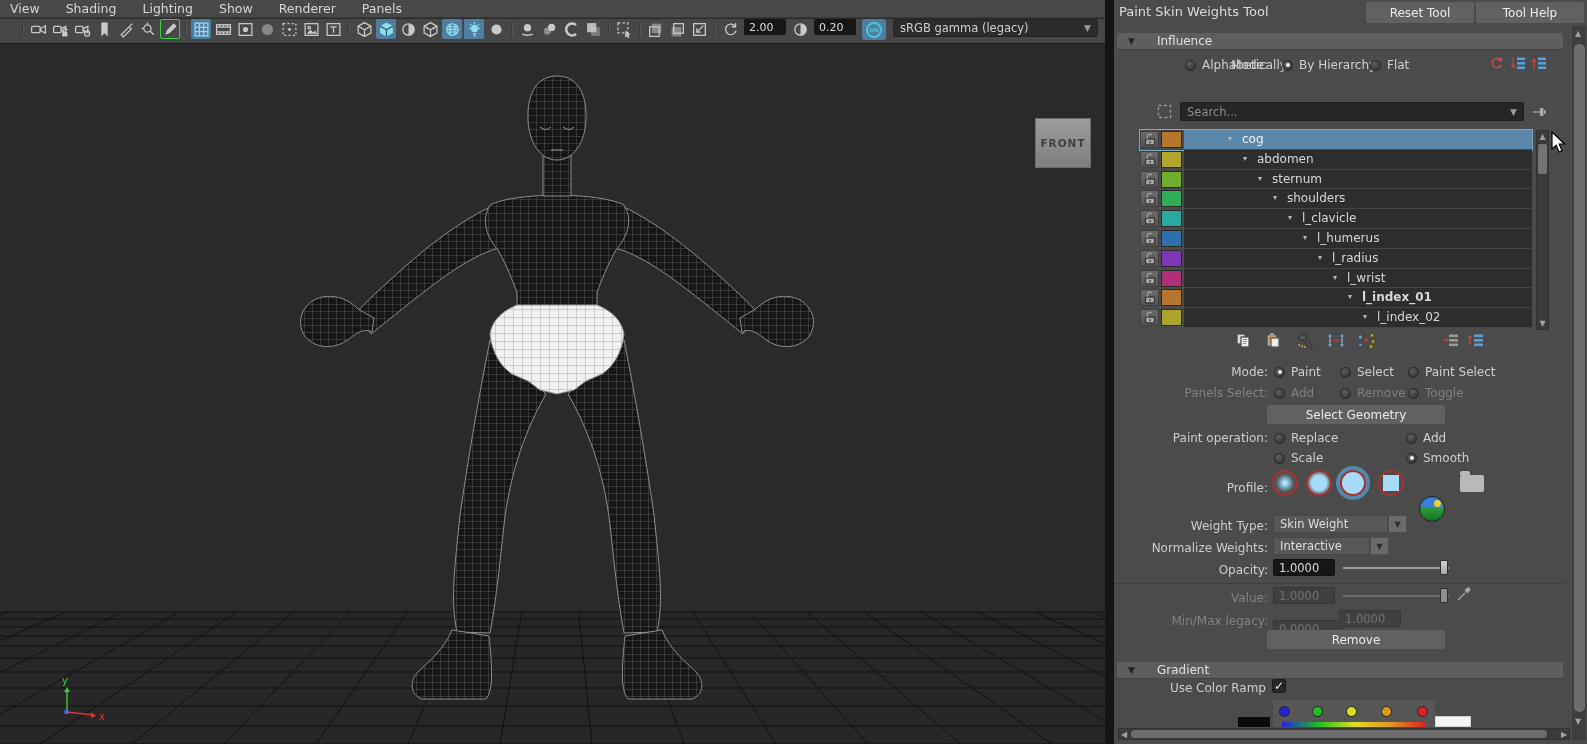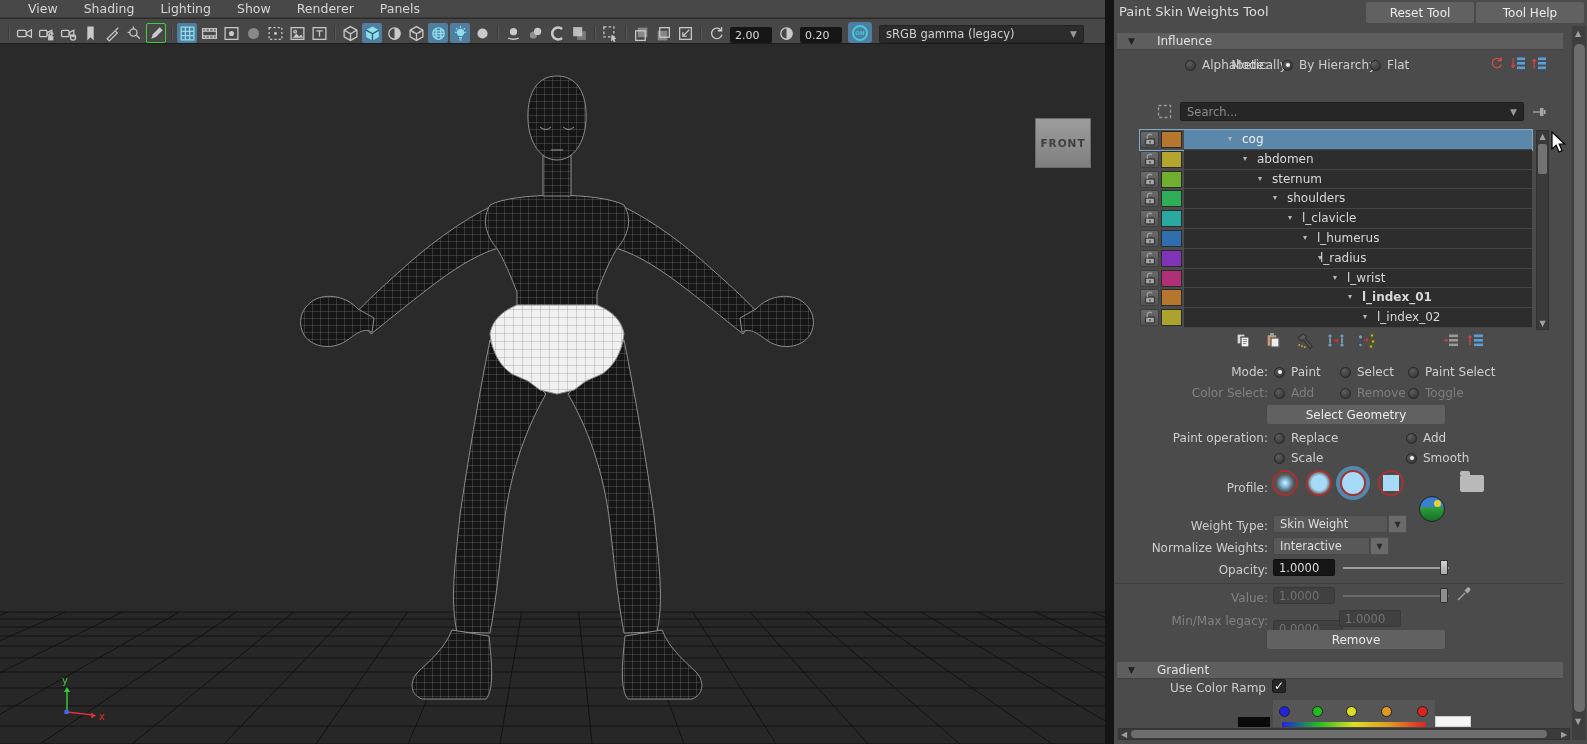--- a/index.html
+++ b/index.html
@@ -2,23 +2,23 @@
 <html><head>
 <meta charset="utf-8">
 <style>
   html,body{margin:0;padding:0;background:#111;}
   *{box-sizing:border-box;}
   body{font-family:"DejaVu Sans","Liberation Sans",sans-serif;}
   .app{position:relative;width:1587px;height:744px;overflow:hidden;background:#1a1a1a;}
 
   
   .left{position:absolute;left:0;top:0;width:1105px;height:744px;background:#2a2a2a;}
-  .menubar{position:absolute;left:0;top:0;width:100%;height:18px;background:#484848;display:flex;align-items:center;gap:26px;padding-left:28px;border-bottom:1px solid #3a3a3a;}
+  .menubar{position:absolute;left:0;top:0;width:100%;height:18px;background:#484848;display:flex;align-items:center;gap:26px;padding-left:10px;border-bottom:1px solid #3a3a3a;}
   .menubar span{font-size:12.5px;color:#d6d6d6;cursor:default;}
-  .toolbar{position:absolute;left:0;top:19px;width:100%;height:25px;background:#474747;display:flex;align-items:flex-end;padding-left:4px;border-bottom:1px solid #1c1c1c;}
+  .toolbar{position:absolute;left:0;top:19px;width:100%;height:25px;background:#474747;display:flex;align-items:flex-start;padding-left:18px;border-bottom:1px solid #1c1c1c;}
   .tbtn{width:20px;height:20px;margin:0 1px;border-radius:2px;display:flex;align-items:center;justify-content:center;flex:0 0 auto;}
   .tbtn.active{background:#4f7ea0;}
   .tbtn.green{outline:1px solid #3ecf3e;outline-offset:-1px;}
   .tsep{width:9px;height:20px;flex:0 0 auto;display:flex;align-items:center;justify-content:center;}
   .tsep i{display:block;width:2px;height:14px;background:#3a3a3a;border-right:1px solid #585858;}
   .tfield{height:16px;width:42px;background:#161616;color:#dcdcdc;font-size:11px;display:flex;align-items:center;padding:0 5px;margin:0 3px;border-radius:2px;flex:0 0 auto;}
   .onbtn{width:24px;height:21px;background:#4f7ea0;border-radius:3px;margin:0 3px;display:flex;align-items:center;justify-content:center;flex:0 0 auto;}
   .onbtn b{display:flex;align-items:center;justify-content:center;width:16px;height:16px;border-radius:50%;border:2px solid #46c8dc;color:#46c8dc;font-size:5.5px;letter-spacing:.2px;}
   .combo{height:18px;width:205px;background:#2c2c2c;border:1px solid #242424;border-radius:2px;color:#cfcfcf;font-size:11.5px;display:flex;align-items:center;padding:0 6px;margin-left:4px;flex:0 0 auto;}
   .combo .arrow{margin-left:auto;color:#9a9a9a;font-size:9px;}
@@ -538,21 +538,21 @@
             <span class="lock">
               <svg width="14" height="15" viewBox="0 0 14 15" fill="none" stroke-width="1.3">
                 <rect x="2.5" y="7" width="9" height="6" rx="1" fill="#a8a8a8" stroke="#3a3a3a"></rect>
                 <path d="M4.3 7V4.8a2.6 2.6 0 0 1 4.6-1.6" stroke="#9f9f9f" fill="none"></path>
                 <rect x="6.3" y="9" width="1.4" height="2.4" fill="#4c4c4c"></rect>
               </svg>
             </span>
             <span class="sw" style="background: rgb(127, 53, 181);"></span>
             <span class="nm">
               <span class="tri" style="left: 134px;">▾</span>
-              <span class="jn" style="left: 136px;">l_radius</span>
+              <span class="jn" style="left: 148px;">l_radius</span>
             </span>
           </div>
           <div class="ifl-row" style="top: 138.6px;">
             <span class="lock">
               <svg width="14" height="15" viewBox="0 0 14 15" fill="none" stroke-width="1.3">
                 <rect x="2.5" y="7" width="9" height="6" rx="1" fill="#a8a8a8" stroke="#3a3a3a"></rect>
                 <path d="M4.3 7V4.8a2.6 2.6 0 0 1 4.6-1.6" stroke="#9f9f9f" fill="none"></path>
                 <rect x="6.3" y="9" width="1.4" height="2.4" fill="#4c4c4c"></rect>
               </svg>
             </span>
@@ -639,21 +639,21 @@
     <span id="icon-rows2" style="position:absolute;left:353px;top:332px;"><svg width="19" height="17" viewBox="0 0 19 17" fill="none" stroke-width="1.3">
             <rect x="7" y="2.5" width="9" height="2.6" fill="#5aa0d8"></rect>
             <rect x="7" y="7" width="9" height="2.6" fill="#5aa0d8"></rect>
             <rect x="7" y="11.5" width="9" height="2.6" fill="#5aa0d8"></rect>
             <path d="M3 13V3.5M3 3.5L1.5 5.8M3 3.5l1.5 2.3" stroke="#cc4444"></path>
           </svg></span>
 
     <div class="rlabel" style="top:365px;">Mode:</div>
     <div id="modegroup"></div>
 
-    <div class="rlabel dis" style="top:386px;">Color Select:</div>
+    <div class="rlabel dis" style="top:386px;">Panels Select:</div>
     <div id="psgroup"></div>
 
     <button class="bigbtn" style="top:405px;">Select Geometry</button>
 
     <div class="rlabel" style="top:431px;">Paint operation:</div>
     <div id="opgroup"></div>
 
     <div class="rlabel" style="top:481px;">Profile:</div>
     <div class="brush b1" style="left:158px;top:470px;"></div>
     <div class="brush b2" style="left:192px;top:470px;"></div>

